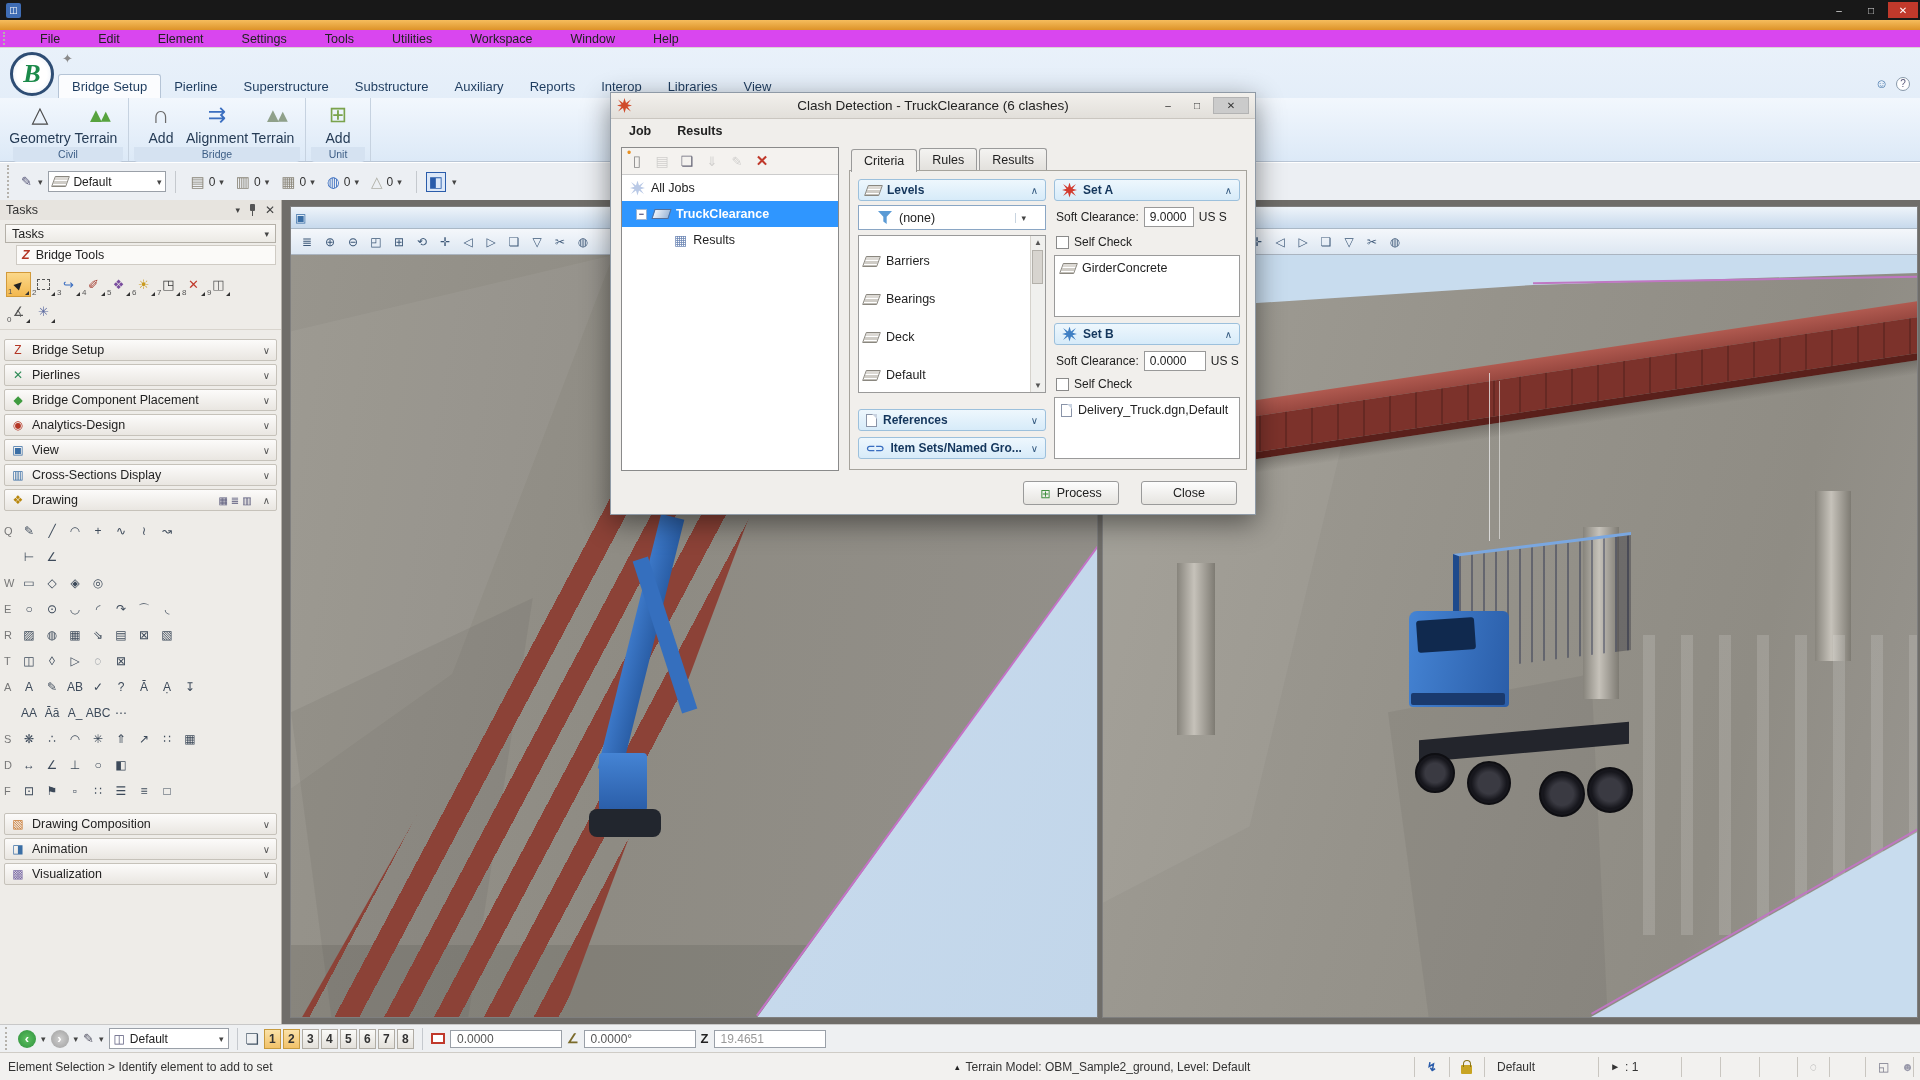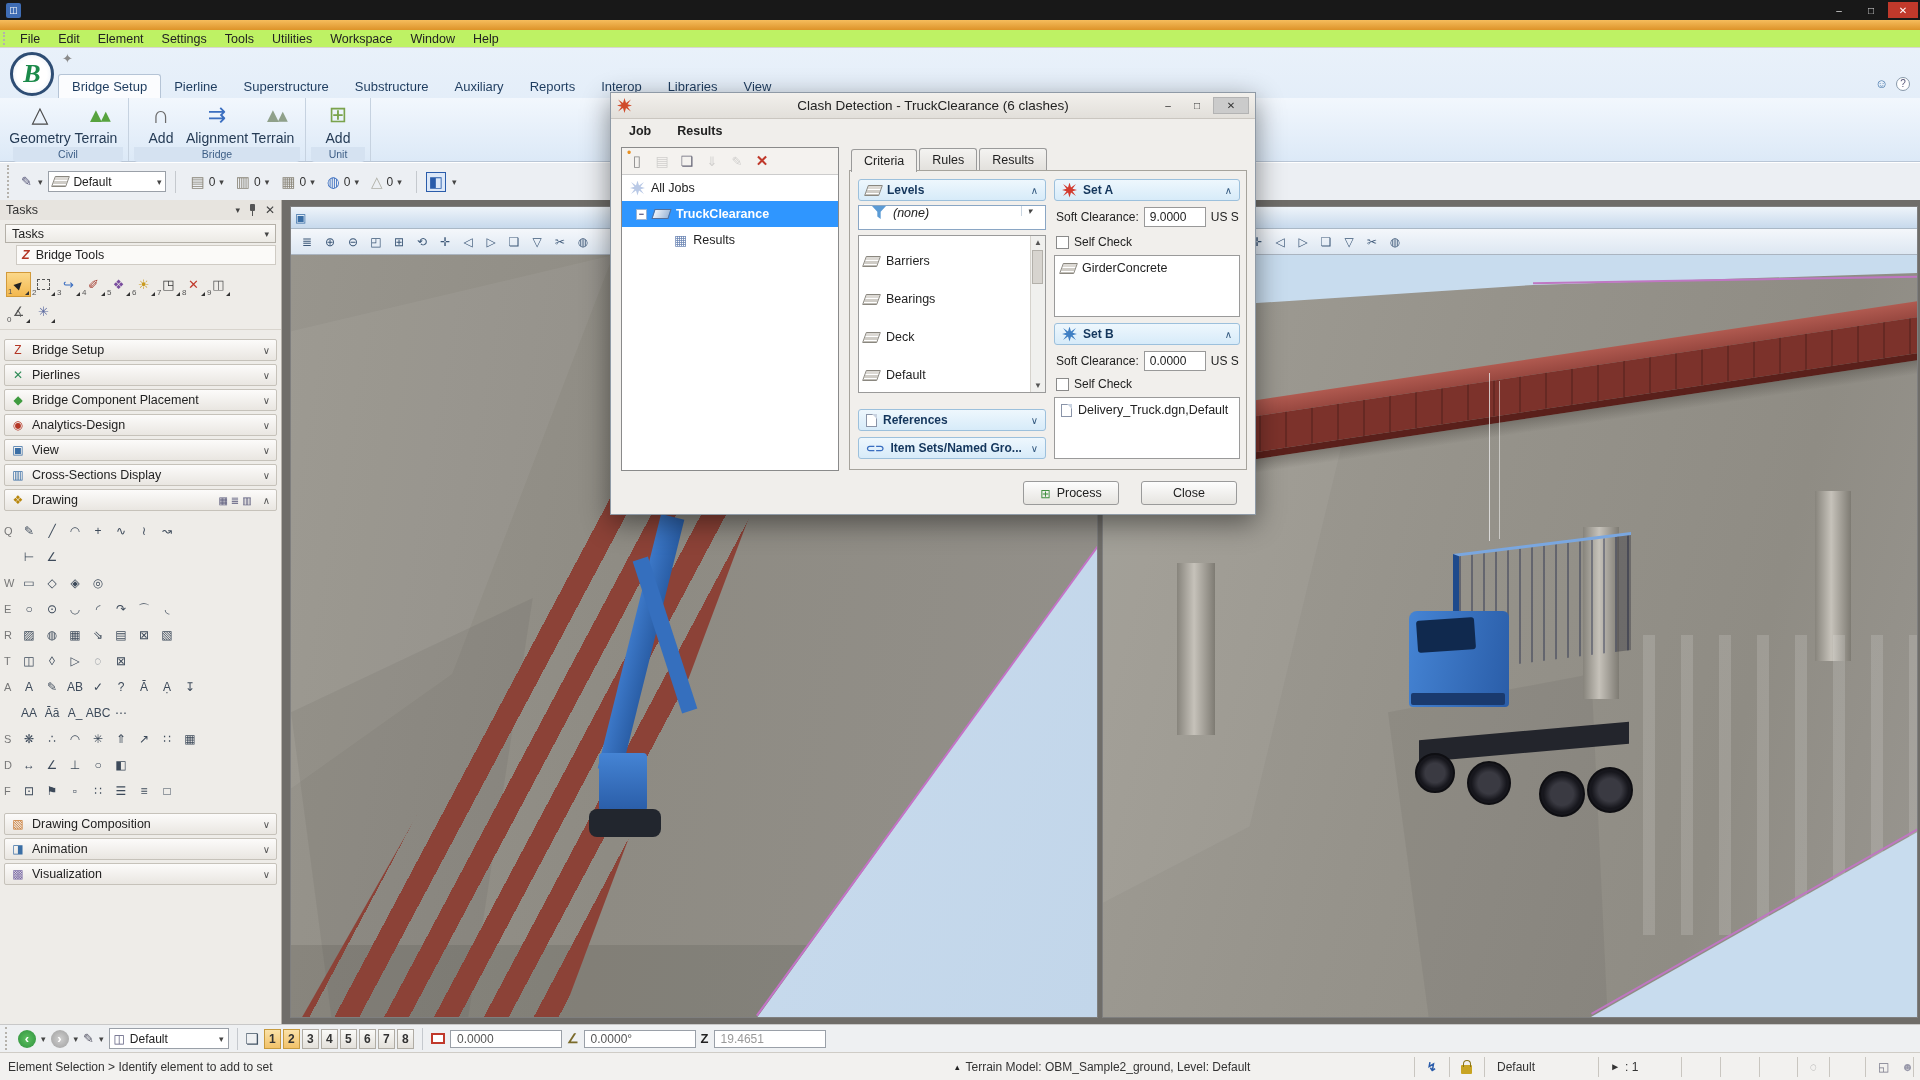--- a/index.html
+++ b/index.html
@@ -13,21 +13,21 @@
   
   #titlebar{left:0;top:0;width:1920px;height:20px;background:#181818;display:flex;align-items:center;}
   #appicon{width:15px;height:15px;margin-left:6px;background:#3f6db5;border-radius:2px;color:#fff;
            font-size:9px;display:flex;align-items:center;justify-content:center;}
   #winbtns{margin-left:auto;display:flex;gap:2px;margin-right:2px;}
   .winbtn{width:30px;height:16px;color:#ddd;font-size:10px;display:flex;align-items:center;justify-content:center;}
   .winbtn.close{background:#c0392b;color:#fff;}
   #accentbar{left:0;top:20px;width:1920px;height:10px;background:linear-gradient(#f6bd5d,#dd9329);}
 
   
-  #menubar{left:0;top:30px;width:1920px;height:18px;background:#bef264;display:flex;align-items:center;border-bottom:1px solid #d8d5d0;}
+  #menubar{left:0;top:30px;width:1920px;height:18px;background:#d946ef;display:flex;align-items:center;border-bottom:1px solid #d8d5d0;gap:20px;}
   #menubar .mitem{padding:0 9px;font-size:12.5px;color:#222;}
 
   
   #ribbon{left:0;top:48px;width:1920px;height:152px;background:linear-gradient(#e9f1fa,#d9e7f6);}
   #applogo{position:absolute;left:10px;top:4px;width:44px;height:44px;border-radius:50%;background:radial-gradient(#ffffff 55%,#dfe8f2);
            border:3px solid #2e4d74;z-index:5;display:flex;align-items:center;justify-content:center;
            font-family:"Liberation Serif",serif;font-weight:bold;font-style:italic;font-size:26px;color:#1b8a4a;}
   #qat{position:absolute;left:62px;top:3px;font-size:13px;color:#8a8a8a;}
   #tabsrow{position:absolute;left:0;top:24px;width:1920px;height:26px;display:flex;align-items:flex-end;padding-left:58px;}
   .rtab{padding:4px 13px;font-size:13px;color:#1e3c5f;}
@@ -188,21 +188,21 @@
   #dtabs{position:absolute;left:240px;top:56px;display:flex;align-items:flex-end;height:22px;}
   #dpage{position:absolute;left:238px;top:77px;width:398px;height:300px;border:1px solid #a6a39c;background:#f1efec;}
   .secthdr{position:absolute;height:22px;border:1px solid #9cc0dc;border-radius:3px;background:linear-gradient(#eef7fd,#d7ebf9);
            display:flex;align-items:center;gap:6px;padding:0 7px;font-size:12px;font-weight:bold;color:#14365c;}
   .secthdr .chev{margin-left:auto;font-weight:normal;font-size:10px;color:#33597f;}
   .lay{display:inline-block;width:15px;height:11px;transform:skewX(-20deg);border:1px solid #8a877f;border-radius:1px;
        background:linear-gradient(#dcd9d4 0 3px,#fff 3px 4px,#cfccc6 4px 7px,#fff 7px 8px,#c2bfb8 8px 11px);}
   .funnel{display:inline-block;width:14px;height:13px;background:#5b9bd5;
        clip-path:polygon(0 0,100% 0,62% 45%,62% 100%,38% 80%,38% 45%);}
   #lvlfilter{position:absolute;left:8px;top:34px;width:188px;height:25px;background:#fff;border:1px solid #8aa6c4;
-             display:flex;align-items:flex-start;gap:7px;padding:0 13px;font-size:12.5px;font-style:italic;}
+             display:flex;align-items:center;gap:7px;padding:0 19px;font-size:12.5px;}
   #lvlfilter .car{margin-left:auto;border-left:1px solid #c8d4e0;padding-left:5px;}
   #lvllist{position:absolute;left:8px;top:64px;width:188px;height:158px;background:#fff;border:1px solid #9a9a9a;overflow:hidden;}
   .lvlrow{display:flex;align-items:center;gap:7px;height:26px;padding-left:5px;font-size:12.5px;margin-top:12px;}
   #lvlscroll{position:absolute;right:0;top:0;width:15px;height:100%;background:#f0f0ee;border-left:1px solid #d5d2cc;
              display:flex;flex-direction:column;align-items:center;justify-content:space-between;font-size:8px;color:#555;padding:2px 0;}
   #lvlthumb{width:11px;height:34px;background:#d7d4cf;border:1px solid #b3b0aa;}
   .listbox{position:absolute;background:#fff;border:1px solid #9a9a9a;}
   .lbrow{display:flex;align-items:center;gap:6px;height:24px;padding-left:6px;font-size:12.5px;}
   .pageico{display:inline-block;width:11px;height:13px;background:#fff;border:1px solid #8a94a8;position:relative;}
   .pageico::after{content:"";position:absolute;right:-1px;top:-1px;border-style:solid;border-width:0 5px 5px 0;border-color:transparent #c8d2e0 transparent transparent;}
@@ -866,21 +866,21 @@
         <span class="chev" data-name="chevron-down-icon">∨</span>
       </div>
 
       <div class="secthdr" style="left:204px;top:8px;width:186px;" data-name="set-a-section-header">
         <span class="burst" data-name="set-a-icon" style="background: rgb(210, 59, 47);"></span>
         <span data-name="section-title">Set A</span>
         <span class="chev" data-name="chevron-up-icon">∧</span>
       </div>
       <div class="fldrow" style="left:206px;top:36px;width:184px;" data-name="set-a-clearance-row">
         <span data-name="soft-clearance-label">Soft Clearance:</span>
-        <span class="fld" style="width:62px;text-align:center;" data-name="set-a-clearance-field">9.0000</span>
+        <span class="fld" style="width:50px;text-align:center;" data-name="set-a-clearance-field">9.0000</span>
         <span style="overflow:hidden;white-space:nowrap;width:28px;" data-name="units-label">US S</span>
       </div>
       <div class="fldrow" style="left:206px;top:64px;" data-name="set-a-self-check">
         <span class="chk" data-name="self-check-checkbox"></span>
         <span data-name="self-check-label">Self Check</span>
       </div>
       <div class="listbox" style="left:204px;top:84px;width:186px;height:62px;" data-name="set-a-list">
         <div>
 
             <div class="lbrow" data-name="set-a-item">

